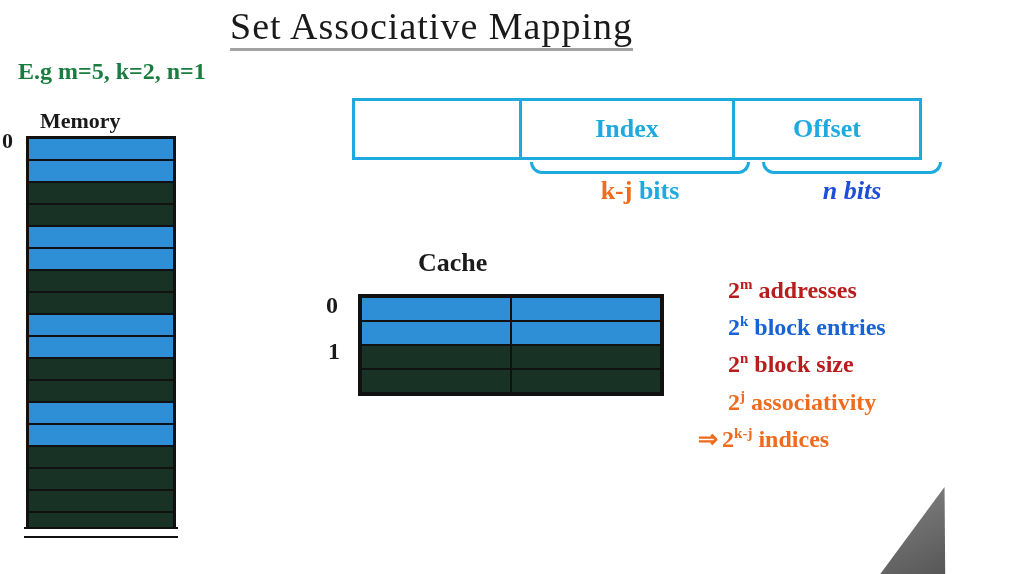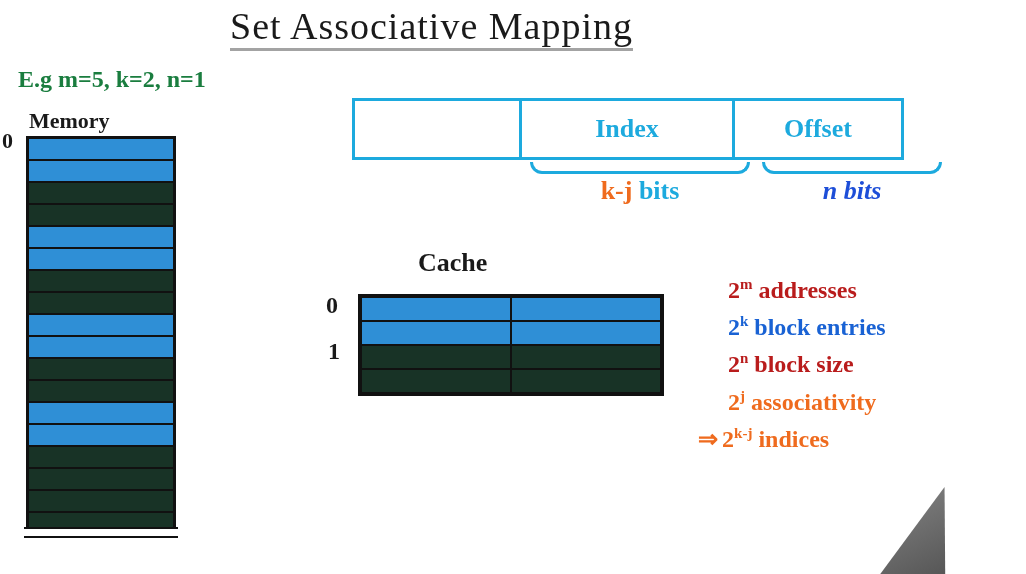--- a/index.html
+++ b/index.html
@@ -21,32 +21,32 @@
     font-weight: normal;
     color: #1a1a1a;
     border-bottom: 3px solid #a3a3a3;
     padding-bottom: 0px;
     letter-spacing: 1px;
   }
 
   
   .example {
     position: absolute;
-    top: 66px;
+    top: 58px;
     left: 18px;
     font-size: 24px;
     font-weight: bold;
     color: #1a7d3f;
   }
 
   
   .memlabel {
     position: absolute;
     top: 108px;
-    left: 29px;
+    left: 40px;
     font-size: 22px;
     font-weight: bold;
     color: #1a1a1a;
   }
 
   
   .memidx0 {
     position: absolute;
     top: 128px;
     left: 2px;
@@ -92,21 +92,21 @@
     display: flex;
     align-items: center;
     justify-content: center;
     font-size: 26px;
     font-weight: bold;
     color: #1daade;
     margin-left: -3px;
   }
   .addr .c1 { width: 170px; }
   .addr .c2 { width: 216px; }
-  .addr .c3 { width: 172px; }
+  .addr .c3 { width: 190px; }
 
   
   .brace {
     position: absolute;
     font-size: 22px;
     color: #1daade;
     font-weight: bold;
     text-align: center;
   }
   .brace .arc {

